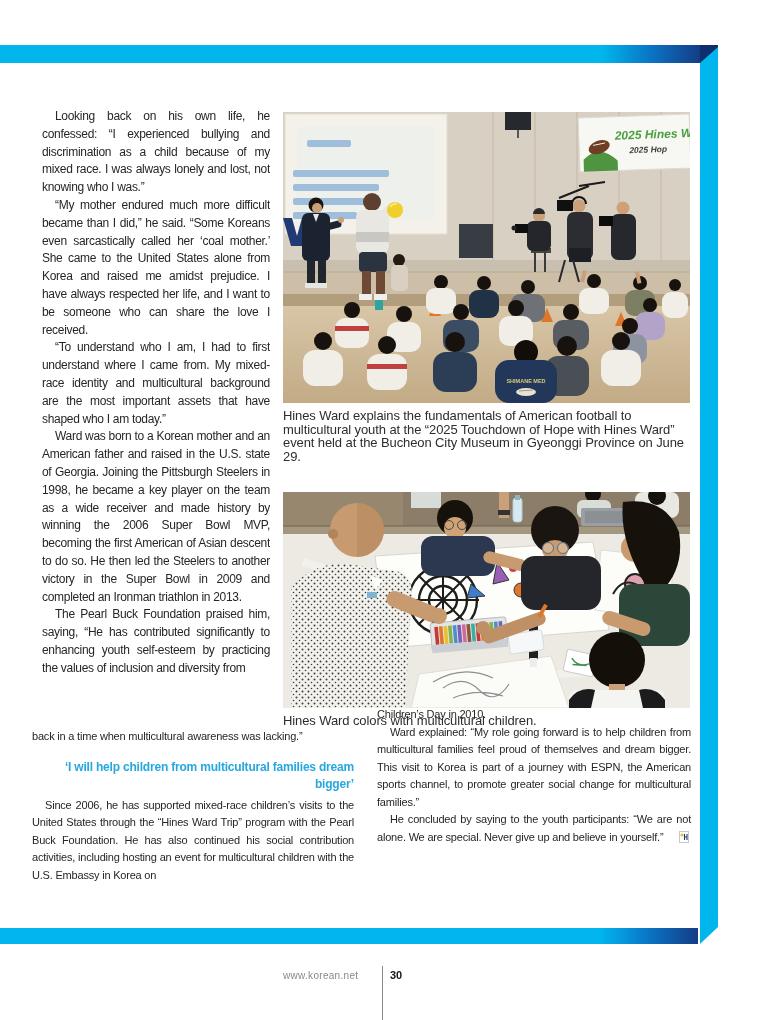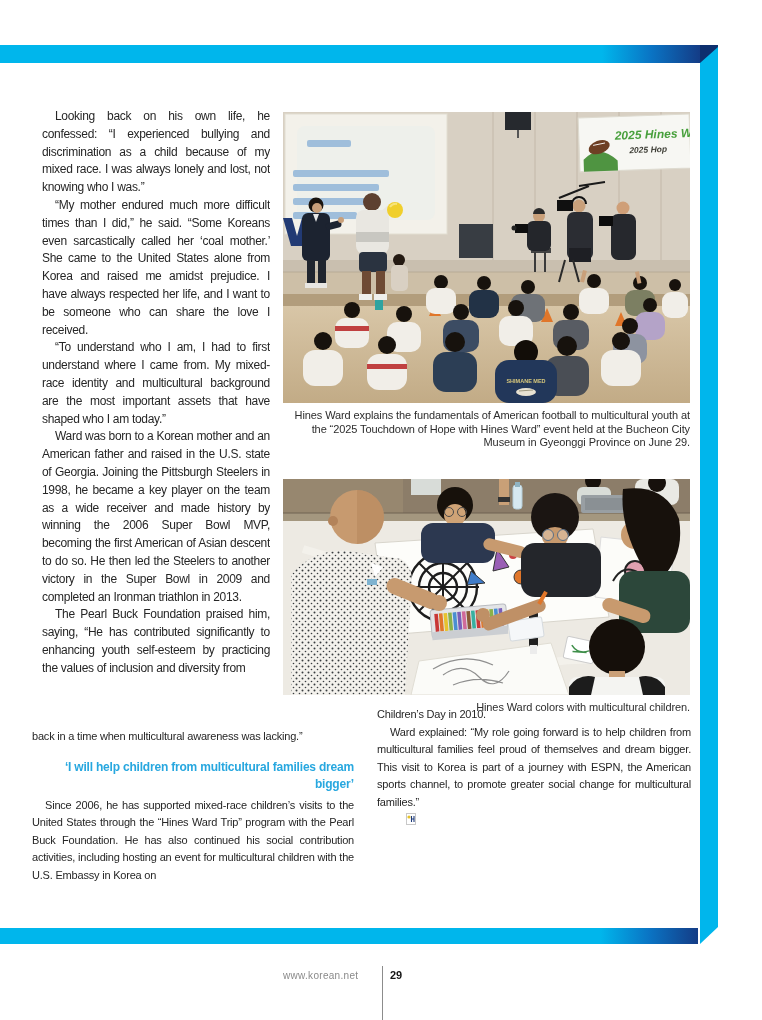--- a/index.html
+++ b/index.html
@@ -32,22 +32,22 @@
     font-size:12px; line-height:17.8px; letter-spacing:-0.3px;
     color:#262626; text-align:justify;
   }
   .col-narrow p { text-indent:13px; }
 
   
   .figures { position:absolute; left:283px; top:112px; width:407px; }
   .photo { width:407px; display:block; background:#d8d0c3; }
   .photo svg { display:block; }
   figcaption {
-    margin-top:6px; font-size:11px; line-height:13.5px; letter-spacing:-0.1px;
-    color:#2d2d2d; text-align:right;
+    margin-top:6px; font-size:13px; line-height:13.5px; letter-spacing:-0.1px;
+    color:#2d2d2d; text-align:left;
   }
   .fig2 { margin-top:29px; }
 
   
   .lower-left {
     position:absolute; left:32px; top:728px; width:322px;
     font-size:11px; line-height:17.5px; letter-spacing:-0.2px;
     color:#262626; text-align:justify;
   }
   .lower-right {
@@ -83,21 +83,21 @@
 
 <div class="page">
 
   <div class="fold-top"></div>
   <div class="bar-top"></div>
   <div class="bar-right"></div>
   <div class="bar-bottom"></div>
 
   <div class="col-narrow">
     <p>Looking back on his own life, he confessed: “I experienced bullying and discrimination as a child because of my mixed race. I was always lonely and lost, not knowing who I was.”</p>
-    <p>“My mother endured much more difficult times than I did,” he said. “Some Koreans even sarcastically called her ‘coal mother.’ She came to the United States alone from Korea and raised me amidst prejudice. I have always respected her life, and I want to be someone who can share the love I received.</p>
+    <p>“My mother endured much more difficult became than I did,” he said. “Some Koreans even sarcastically called her ‘coal mother.’ She came to the United States alone from Korea and raised me amidst prejudice. I have always respected her life, and I want to be someone who can share the love I received.</p>
     <p>“To understand who I am, I had to first understand where I came from. My mixed-race identity and multicultural background are the most important assets that have shaped who I am today.”</p>
     <p>Ward was born to a Korean mother and an American father and raised in the U.S. state of Georgia. Joining the Pittsburgh Steelers in 1998, he became a key player on the team as a wide receiver and made history by winning the 2006 Super Bowl MVP, becoming the first American of Asian descent to do so. He then led the Steelers to another victory in the Super Bowl in 2009 and completed an Ironman triathlon in 2013.</p>
     <p>The Pearl Buck Foundation praised him, saying, “He has contributed significantly to enhancing youth self-esteem by practicing the values of inclusion and diversity from</p>
   </div>
 
   <div class="figures">
 
     <figure>
       <div class="photo">
         <svg width="407" height="291" viewBox="0 0 407 291">
@@ -429,24 +429,24 @@
 
   <div class="lower-left">
     <p>back in a time when multicultural awareness was lacking.”</p>
     <h3>‘I will help children from multicultural families dream bigger’</h3>
     <p class="ind">Since 2006, he has supported mixed-race children’s visits to the United States through the “Hines Ward Trip” program with the Pearl Buck Foundation. He has also continued his social contribution activities, including hosting an event for multicultural children with the U.S. Embassy in Korea on</p>
   </div>
 
   <div class="lower-right">
     <p>Children’s Day in 2010.</p>
     <p class="ind">Ward explained: “My role going forward is to help children from multicultural families feel proud of themselves and dream bigger. This visit to Korea is part of a journey with ESPN, the American sports channel, to promote greater social change for multicultural families.”</p>
-    <p class="ind"><span class="endmark"><svg width="10" height="12" viewBox="0 0 10 12">
+    <p class="ind"><span>He concluded by saying to the youth participants: “We are not alone. We are special. Never give up and believe in yourself.”</span><span class="endmark"><svg width="10" height="12" viewBox="0 0 10 12">
             <rect x="0.5" y="0.5" width="9" height="11" fill="#fff" stroke="#c8c8c8"></rect>
             <circle cx="3" cy="4" r="1.6" fill="#e6c32a"></circle>
             <path d="M5.5 3 v6 M5.5 6 h2.5 M8 3 v6" stroke="#1d3a7a" stroke-width="1.1" fill="none"></path>
           </svg></span></p>
   </div>
 
   <div class="footer-url">www.korean.net</div>
   <div class="footer-divider"></div>
-  <div class="footer-page">29</div>
+  <div class="footer-page">30</div>
 
 </div>
 
 </body></html>

